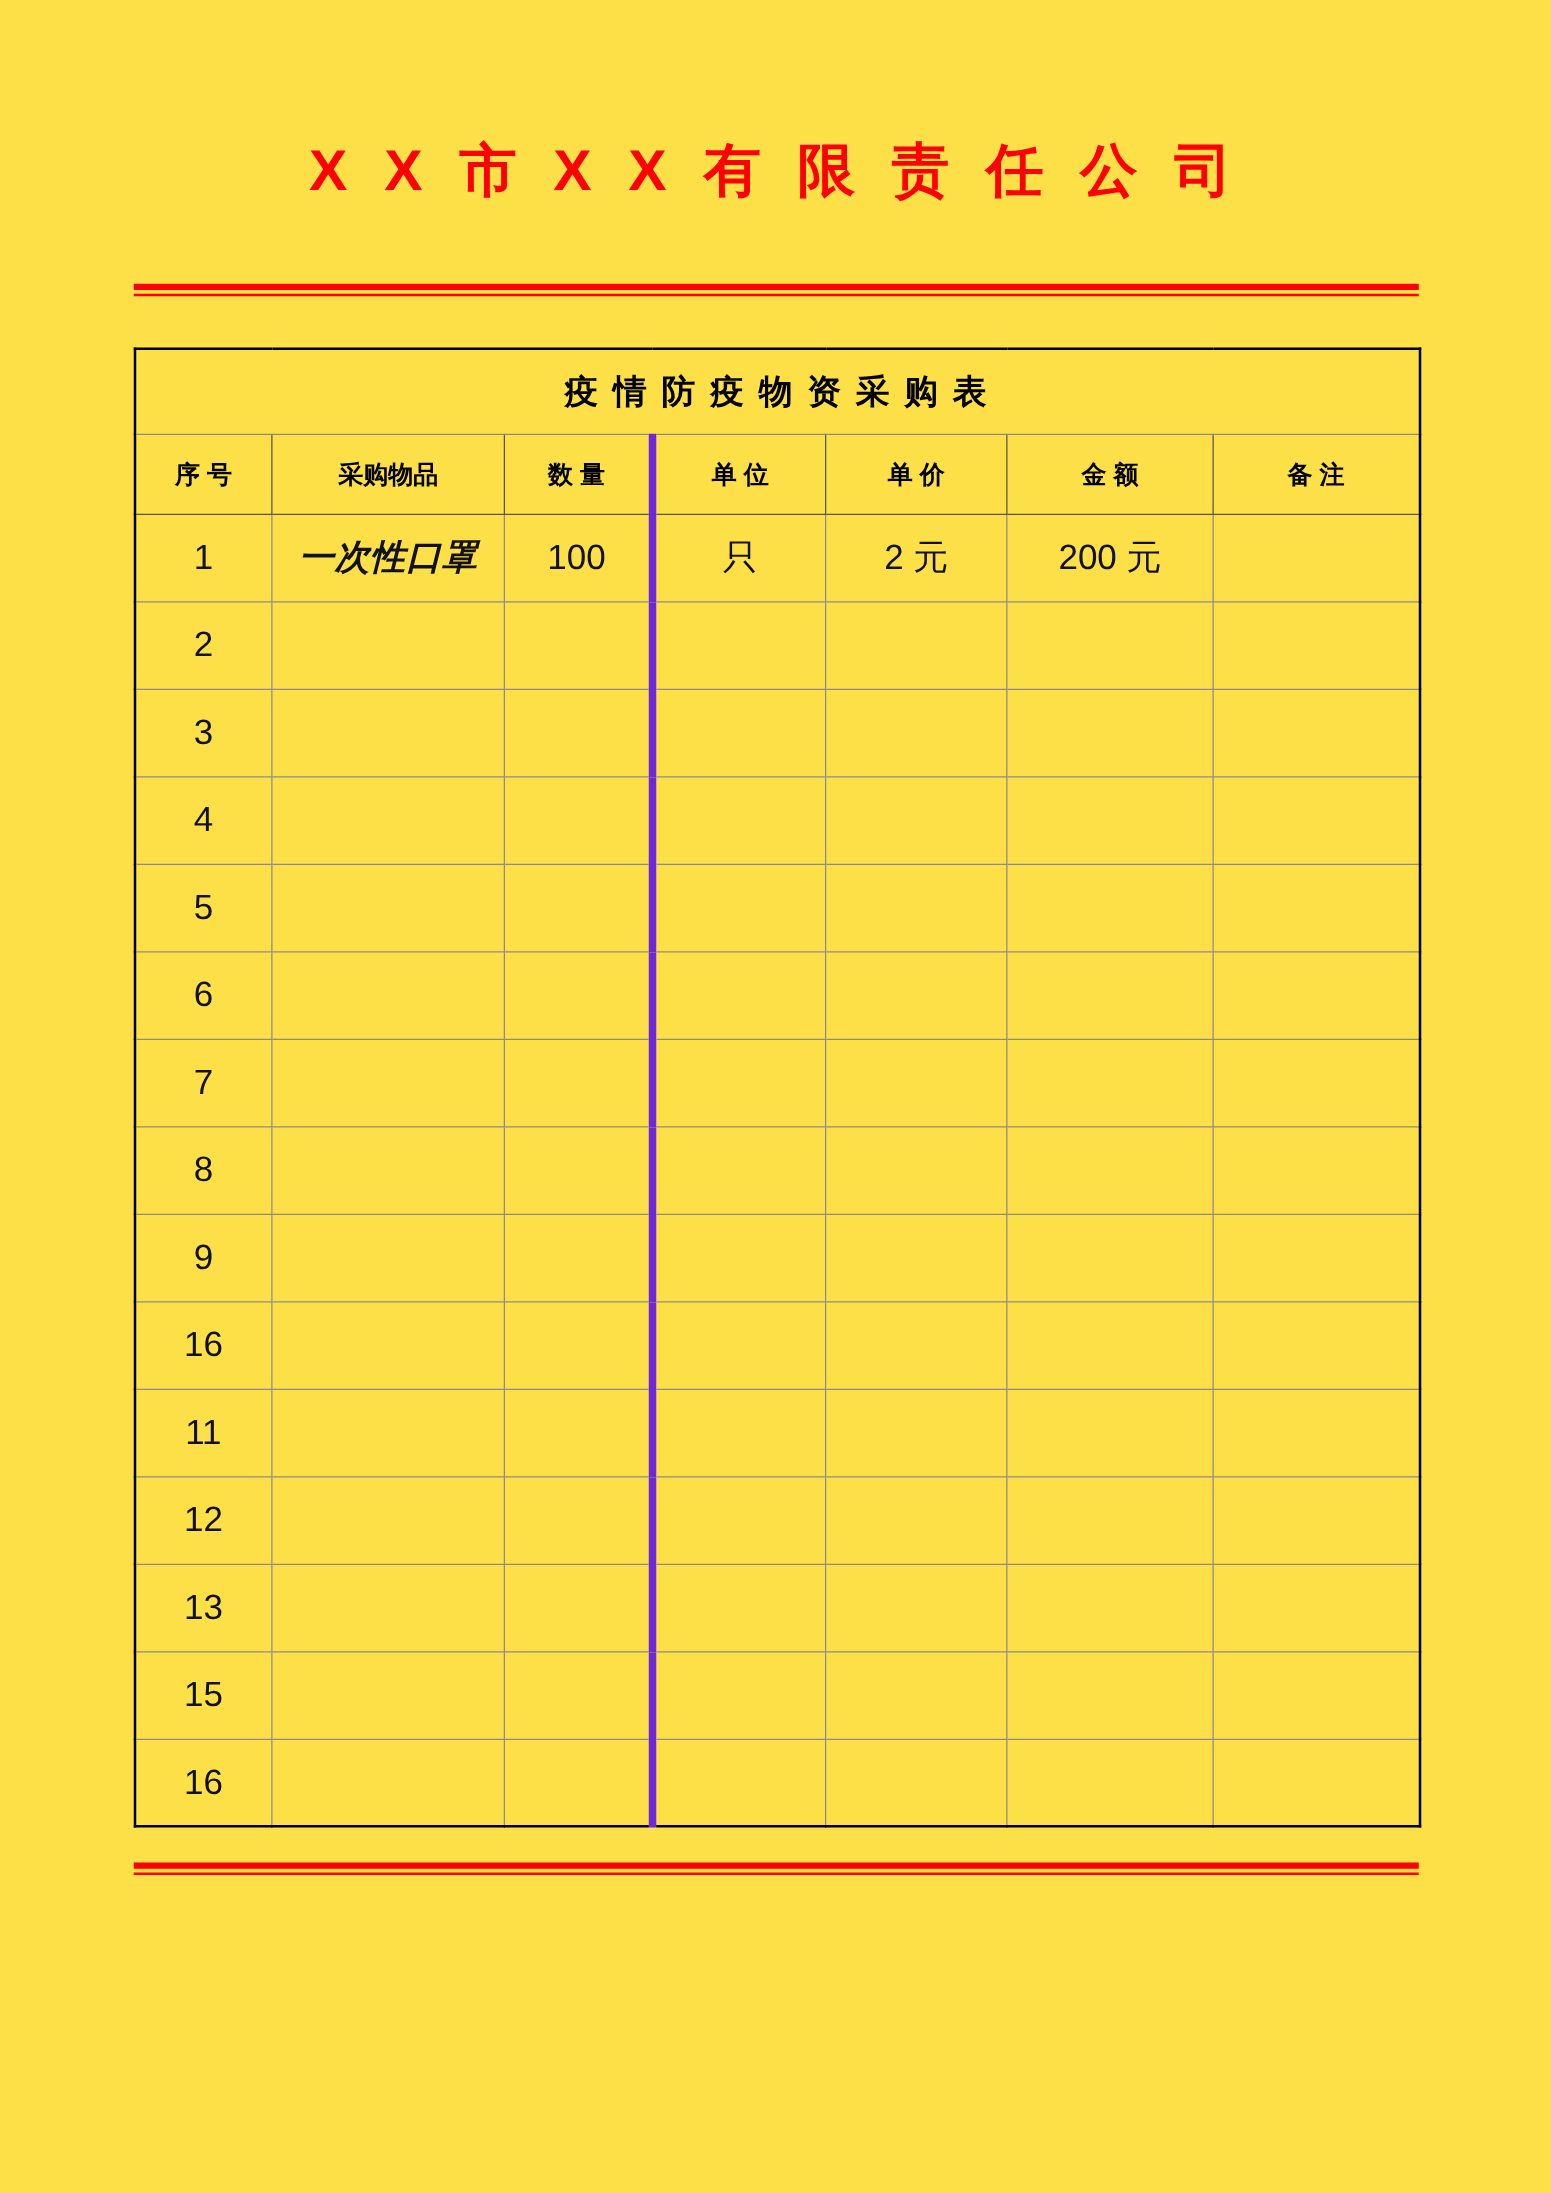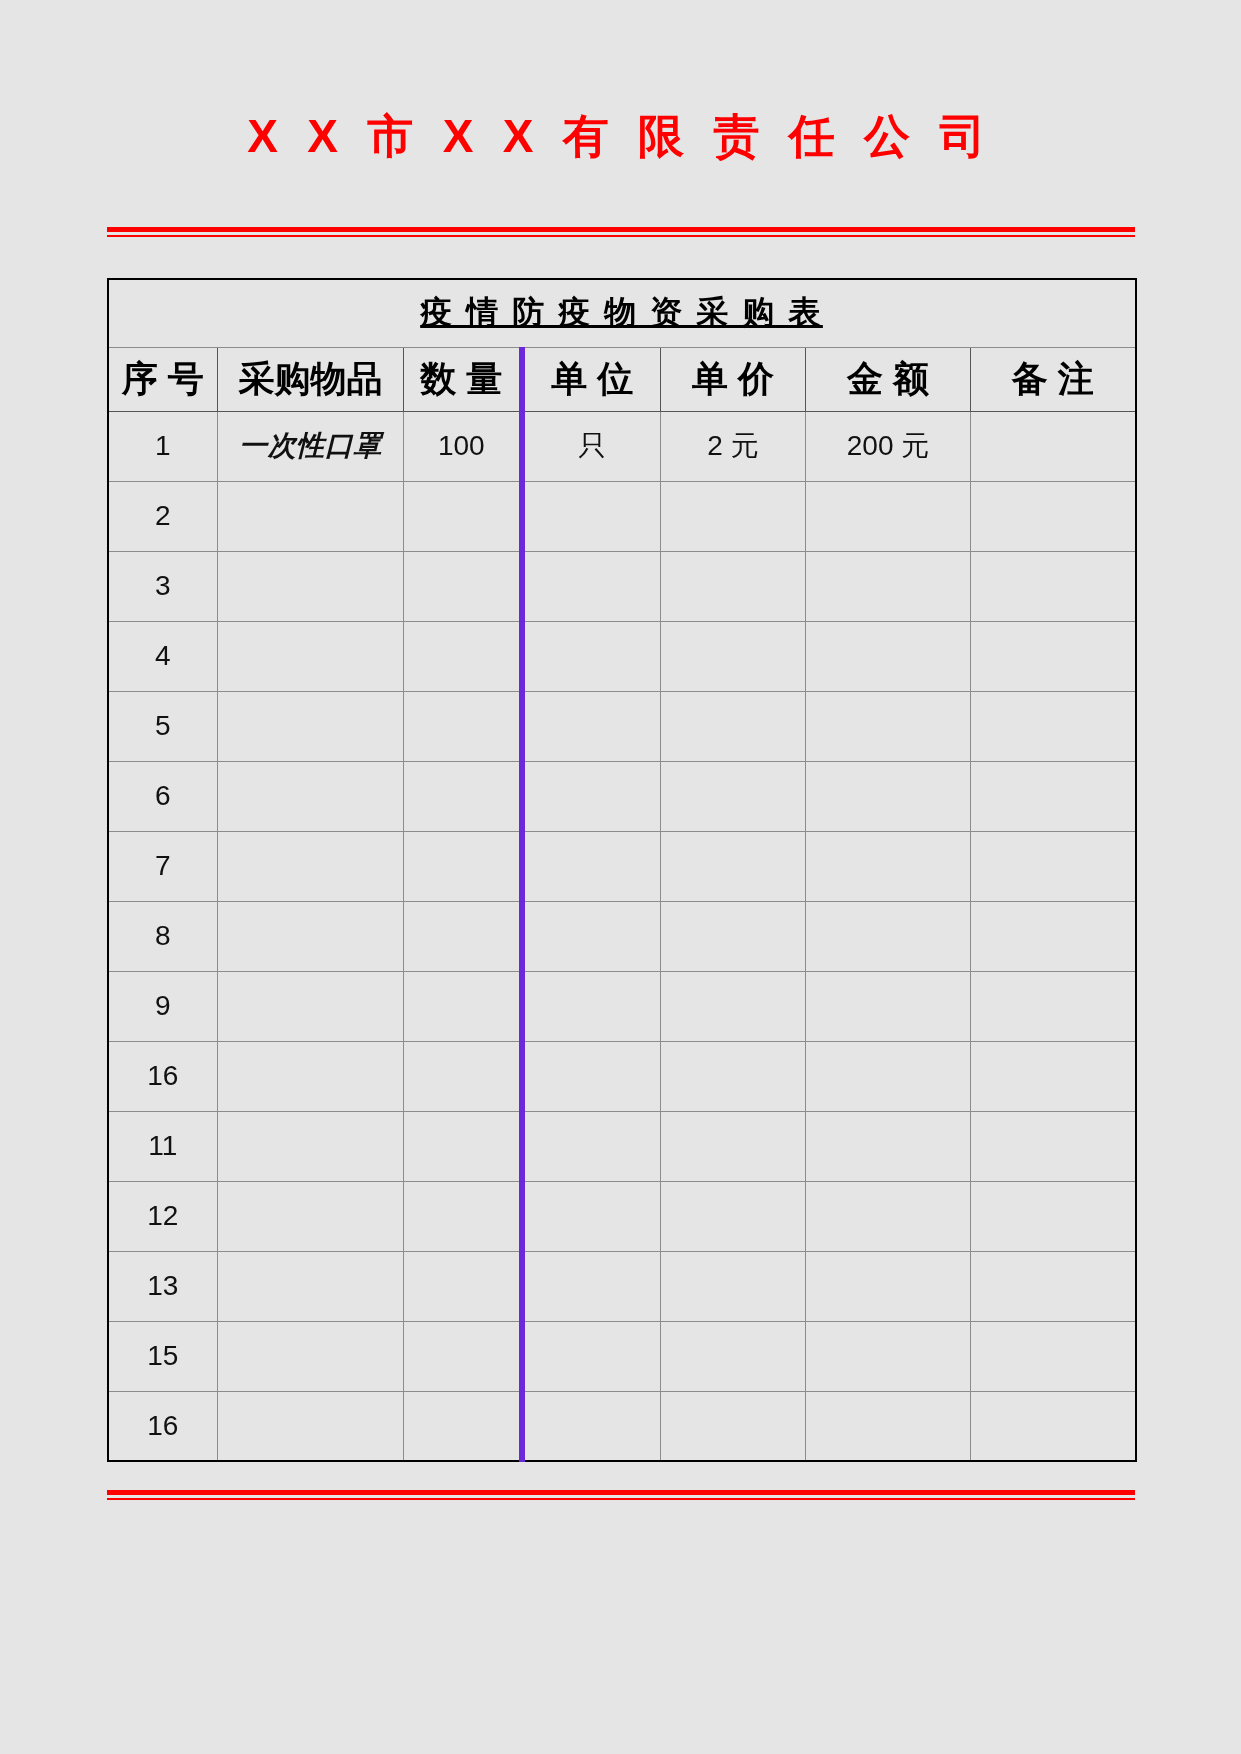--- a/index.html
+++ b/index.html
@@ -10,21 +10,21 @@
   * { margin: 0; padding: 0; box-sizing: border-box; }
   html, body { background: #ffffff; }
   body {
     font-family: "Liberation Sans", "DejaVu Sans", sans-serif;
     color: #000;
   }
   .page {
     position: relative;
     width: 1241px;
     height: 1754px;
-    background: #e5e5e5;
+    background: #fde047;
     margin: 0 auto;
     overflow: hidden;
   }
   .content {
     width: 1028px;
     margin: 0 auto;
   }
   .company-title {
     padding-top: 104px;
     height: 168px;
@@ -50,29 +50,28 @@
   }
   table.procurement th,
   table.procurement td {
     border: 1px solid var(--grid);
     text-align: center;
     vertical-align: middle;
     overflow: hidden;
   }
   tr.t-title th {
     height: 68px;
-    font-size: 32px;
+    font-size: 27px;
     font-weight: bold;
     letter-spacing: 0.08em;
     border-bottom: 1px solid var(--grid);
-    text-decoration: underline;
   }
   tr.t-head th {
     height: 64px;
-    font-size: 36px;
+    font-size: 20px;
     font-weight: bold;
     border-color: #555;
     margin-top: 40px;
   }
   tbody td {
     height: 70px;
     font-size: 28px;
     font-weight: normal;
     color: #111;
   }

